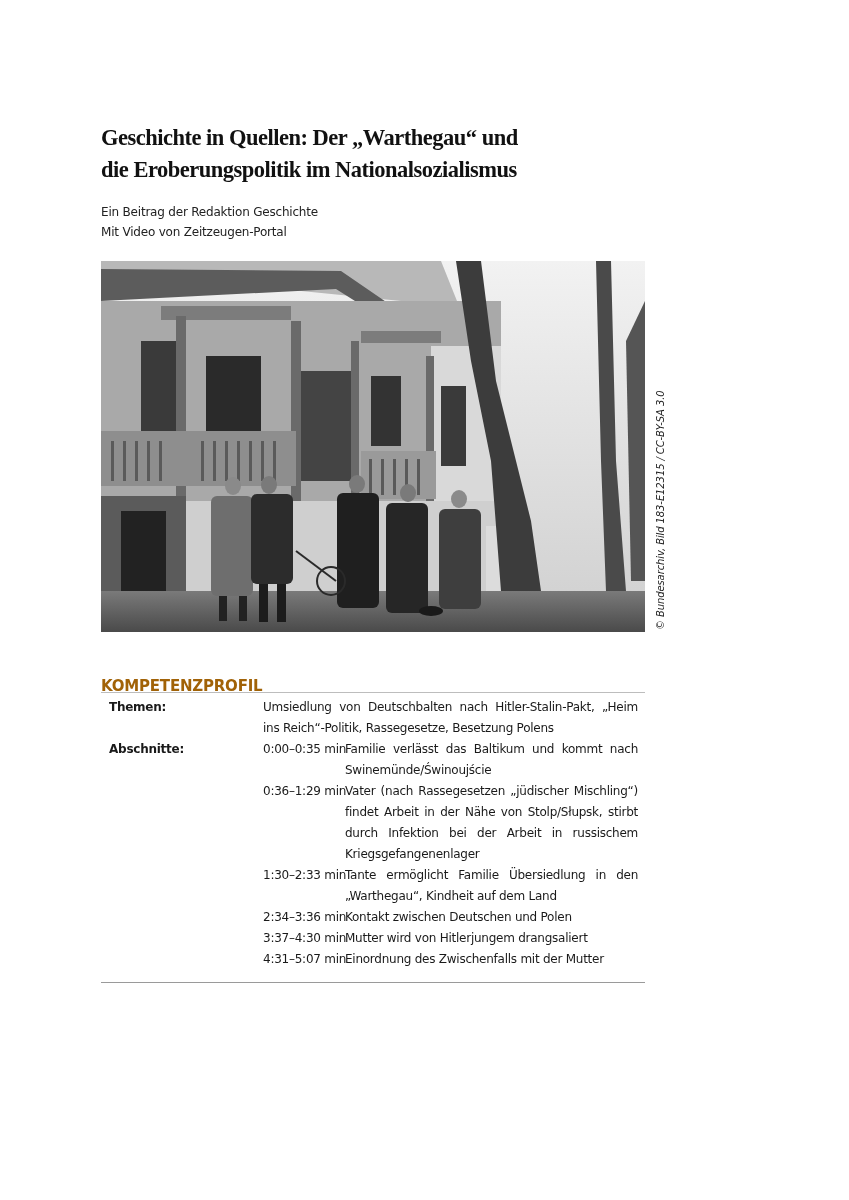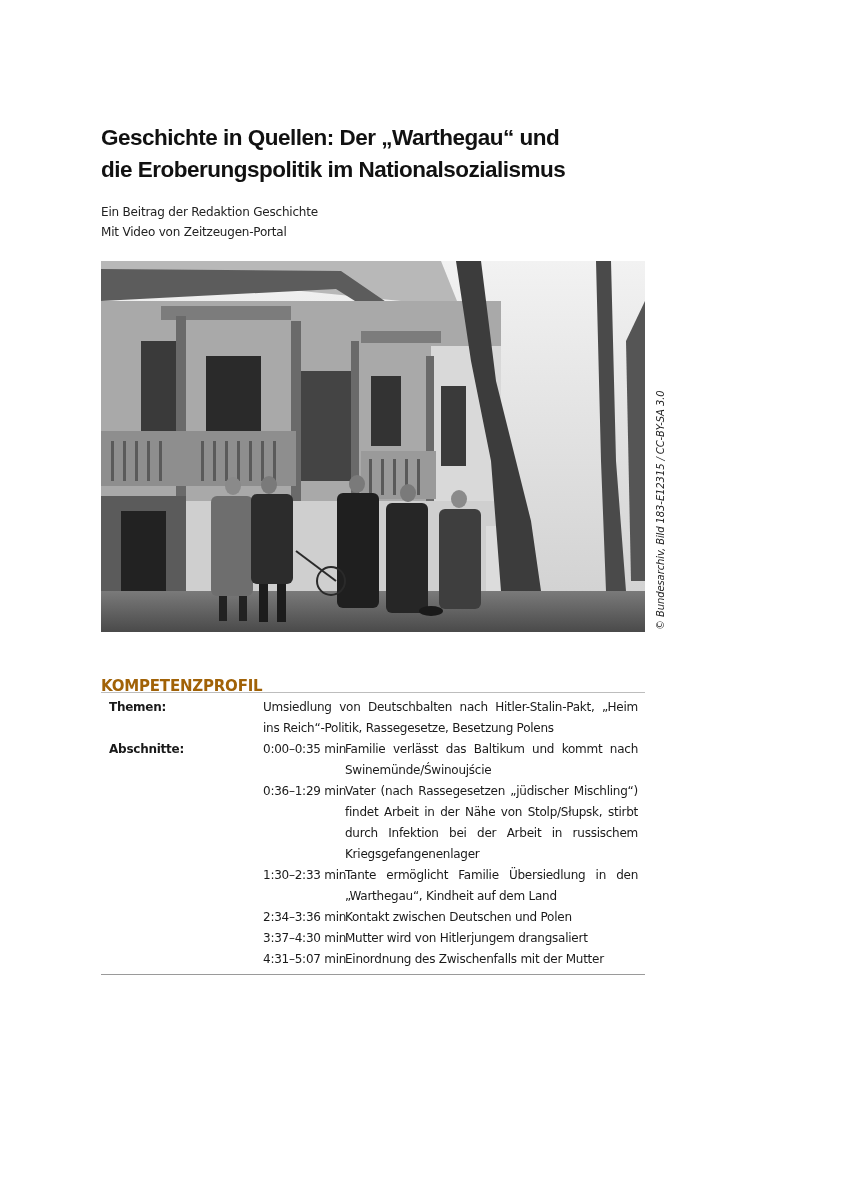--- a/index.html
+++ b/index.html
@@ -2,21 +2,21 @@
 <html><head>
   <meta charset="utf-8">
   <style>
     html, body { margin: 0; padding: 0; background: #ffffff; }
     body {
       width: 849px; height: 1200px; position: relative; overflow: hidden;
       font-family: "DejaVu Sans", sans-serif; color: #111;
     }
     .title {
       position: absolute; left: 101px; top: 122px; width: 560px;
-      font-family: Liberation Sans, sans-serif; font-weight: bold;
+      font-family: Liberation Serif, serif; font-weight: bold;
       font-size: 22.5px; line-height: 32px; letter-spacing: -0.5px; margin: 0; color: #111;
     }
     .subtitle {
       position: absolute; left: 101px; font-size: 12px; letter-spacing: -0.2px;
       line-height: 16px; color: #222;
     }
     .sub1 { top: 204px; text-align: center; }
     .sub2 { top: 224px; text-align: right; }
 
     .photo {
@@ -30,21 +30,21 @@
     }
 
     .kp-heading {
       position: absolute; left: 101px; top: 668px; font-weight: bold;
       font-size: 15px; letter-spacing: -0.2px; color: #a16207; margin-top: 9px;
     }
     .kp-table {
       position: absolute; left: 101px; top: 692px; width: 544px;
       border-top: 1px solid #bdbdbd; border-bottom: 1px solid #9a9a9a;
       font-size: 12px; letter-spacing: -0.25px; line-height: 21px; color: #1a1a1a;
-      padding-top: 4px; padding-bottom: 4px;
+      padding-top: 4px; padding-bottom: 12px;
     }
     .kp-row { display: flex; }
     .kp-label { width: 162px; padding-left: 8px; font-weight: bold; flex: none; box-sizing: border-box; }
     .kp-value { flex: 1; padding-right: 7px; text-align: justify; }
     .seg { display: flex; justify-content: flex-end; }
     .seg-time { flex: none; width: 82px; white-space: nowrap; }
     .seg-text { flex: 1; text-align: justify; text-align-last: left; }
   </style>
 </head>
 <body>

